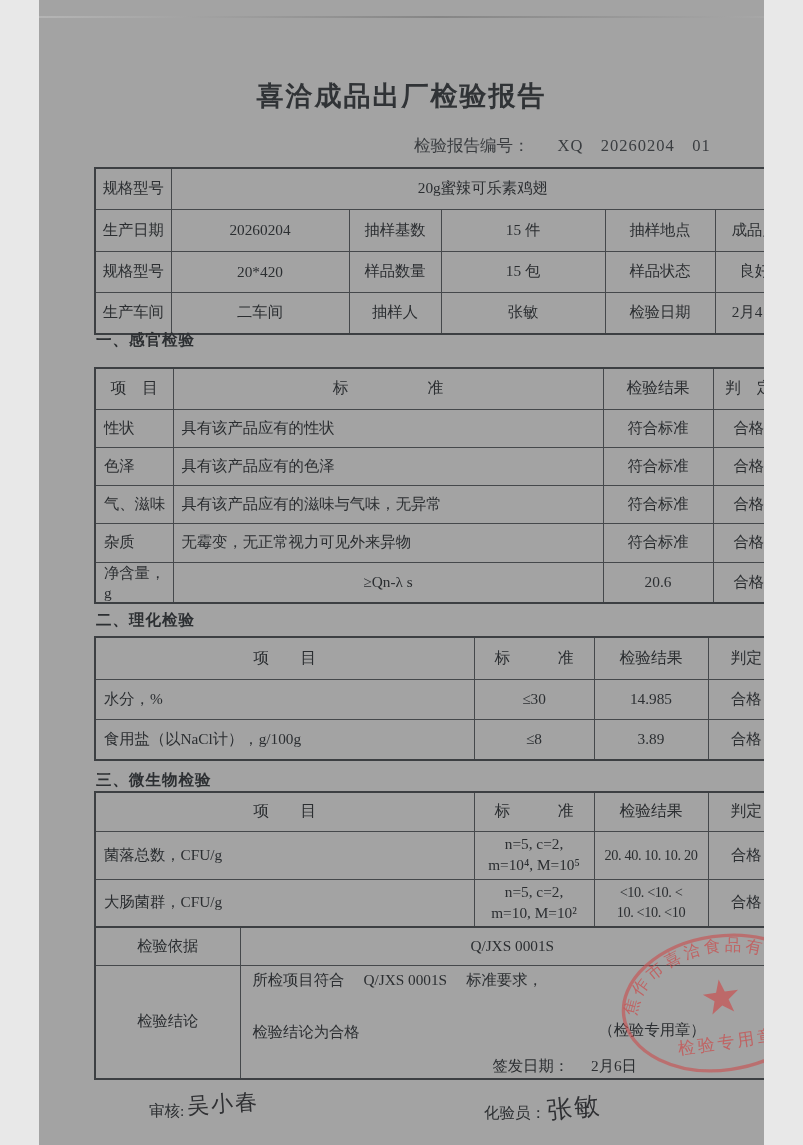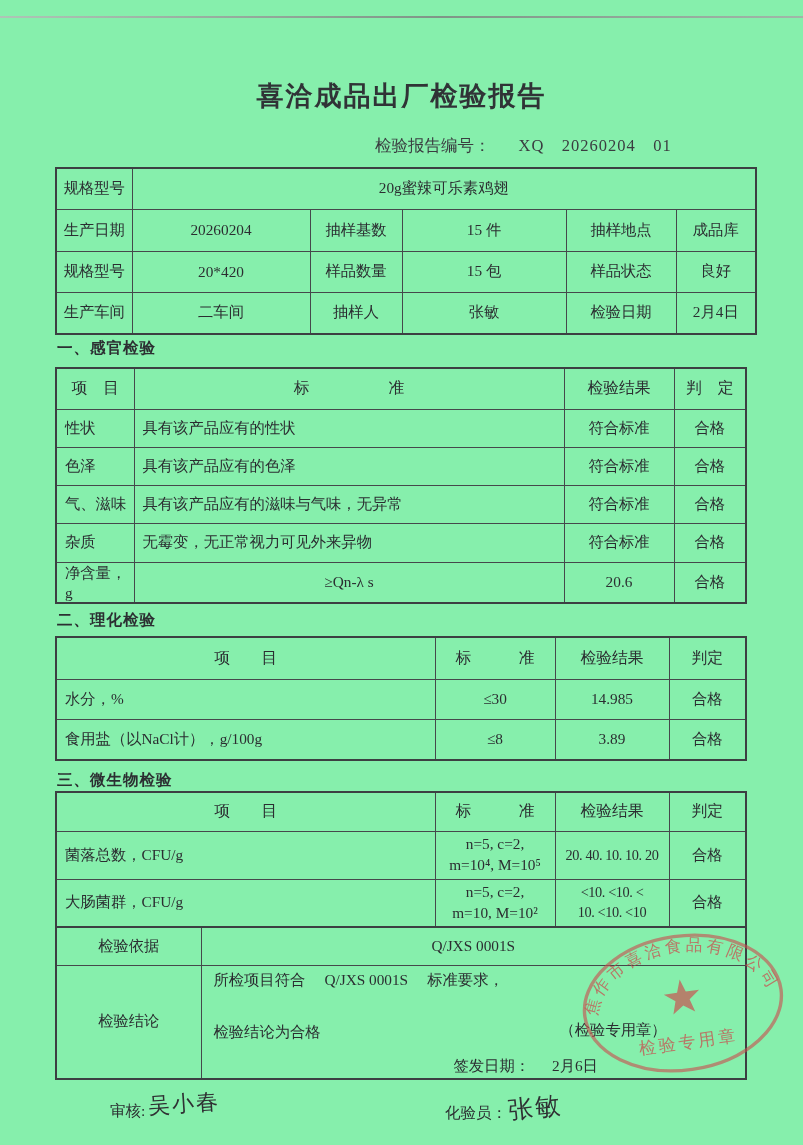--- a/index.html
+++ b/index.html
@@ -1,17 +1,17 @@
 <!DOCTYPE html>
 <html><head>
 <meta charset="utf-8">
 <style>
   html,body{margin:0;padding:0;background:#e8e8e8;}
   #paper{
-    position:relative;width:803px;height:1145px;background:#86efac;
+    position:relative;width:725px;height:1145px;background:#a3a3a3;
     font-family:"Liberation Serif","DejaVu Serif",serif;color:#262626;
     overflow:hidden;margin:0 auto;
   }
   .scanline{position:absolute;left:0;top:16px;width:100%;height:2px;
     background:linear-gradient(to right,#b9b9b9,#7e7e7e 55%,#a8a8a8);opacity:.8;}
   .title{
     position:absolute;left:0;top:78px;width:100%;text-align:center;
     font-family:"Liberation Sans","DejaVu Sans",sans-serif;
     font-size:27px;font-weight:700;letter-spacing:2px;color:#303336;
   }
@@ -82,21 +82,21 @@
       <td>生产车间</td>
       <td>二车间</td>
       <td>抽样人</td>
       <td>张敏</td>
       <td>检验日期</td>
       <td>2月4日</td>
     </tr>
   </tbody>
     </table>
 
-  <div class="sec-heading" style="left:57px;top:338px;">一、感官检验</div>
+  <div class="sec-heading" style="left:57px;top:330px;">一、感官检验</div>
 
   <table class="outer" style="left:55px;top:367px;width:690px;">
     <colgroup>
         <col style="width:78px">
         <col style="width:430px">
         <col style="width:110px">
         <col style="width:72px">
       </colgroup>
     <tbody>
         <tr style="height:41px">

